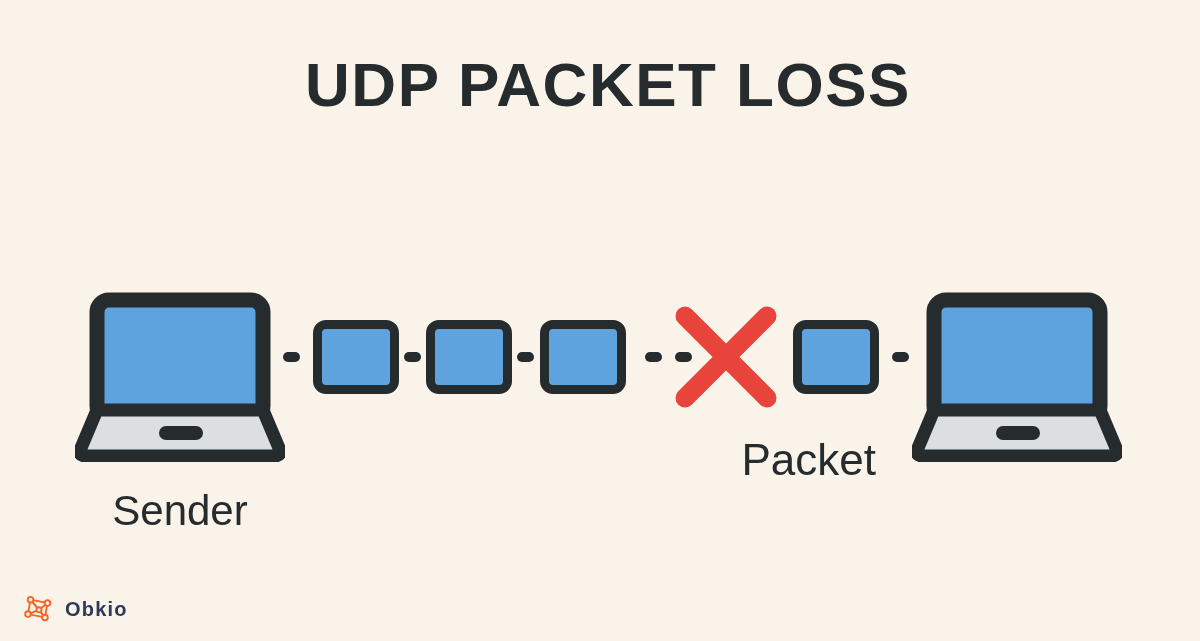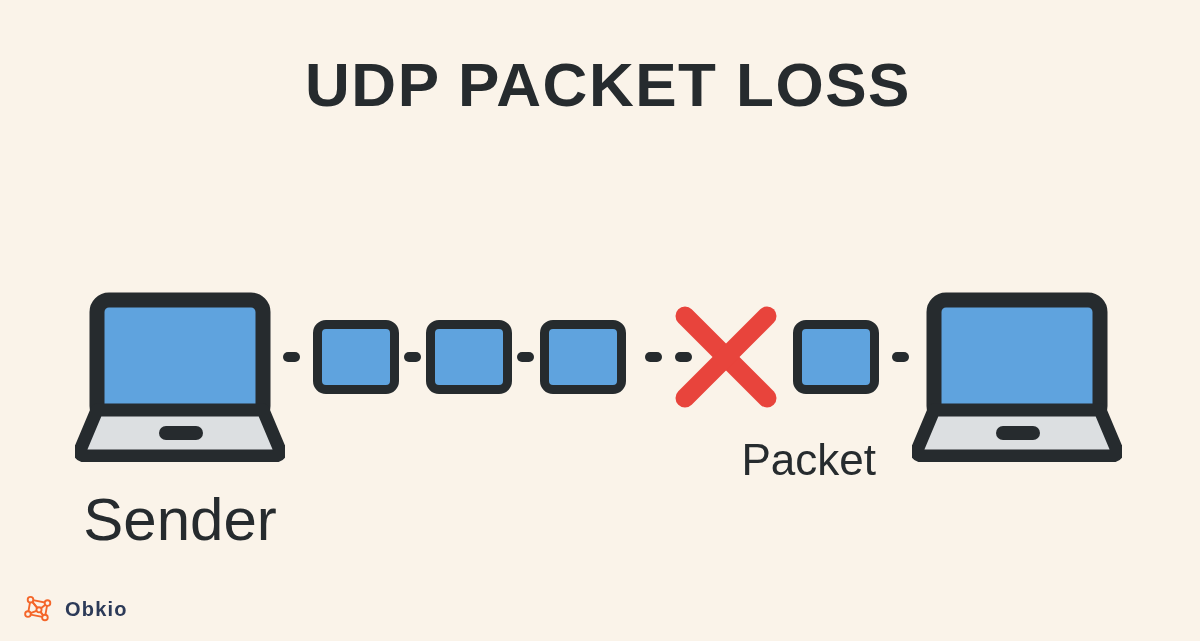--- a/index.html
+++ b/index.html
@@ -51,21 +51,21 @@
     width: 210px;
     height: 170px;
   }
   .laptop.sender   { left: 75px;  top: 292px; }
   .laptop.receiver { left: 912px; top: 292px; }
 
   .node-label {
     position: absolute;
     width: 300px;
     text-align: center;
-    font-size: 60px;
+    font-size: 42px;
     font-weight: 400;
     color: #262b2e;
     line-height: 1.08;
     white-space: nowrap;
   }
   .node-label.sender   { left: 30px;  top: 488px; }
   .node-label.receiver { left: 865px; top: 488px; }
 
   
   .packet {

